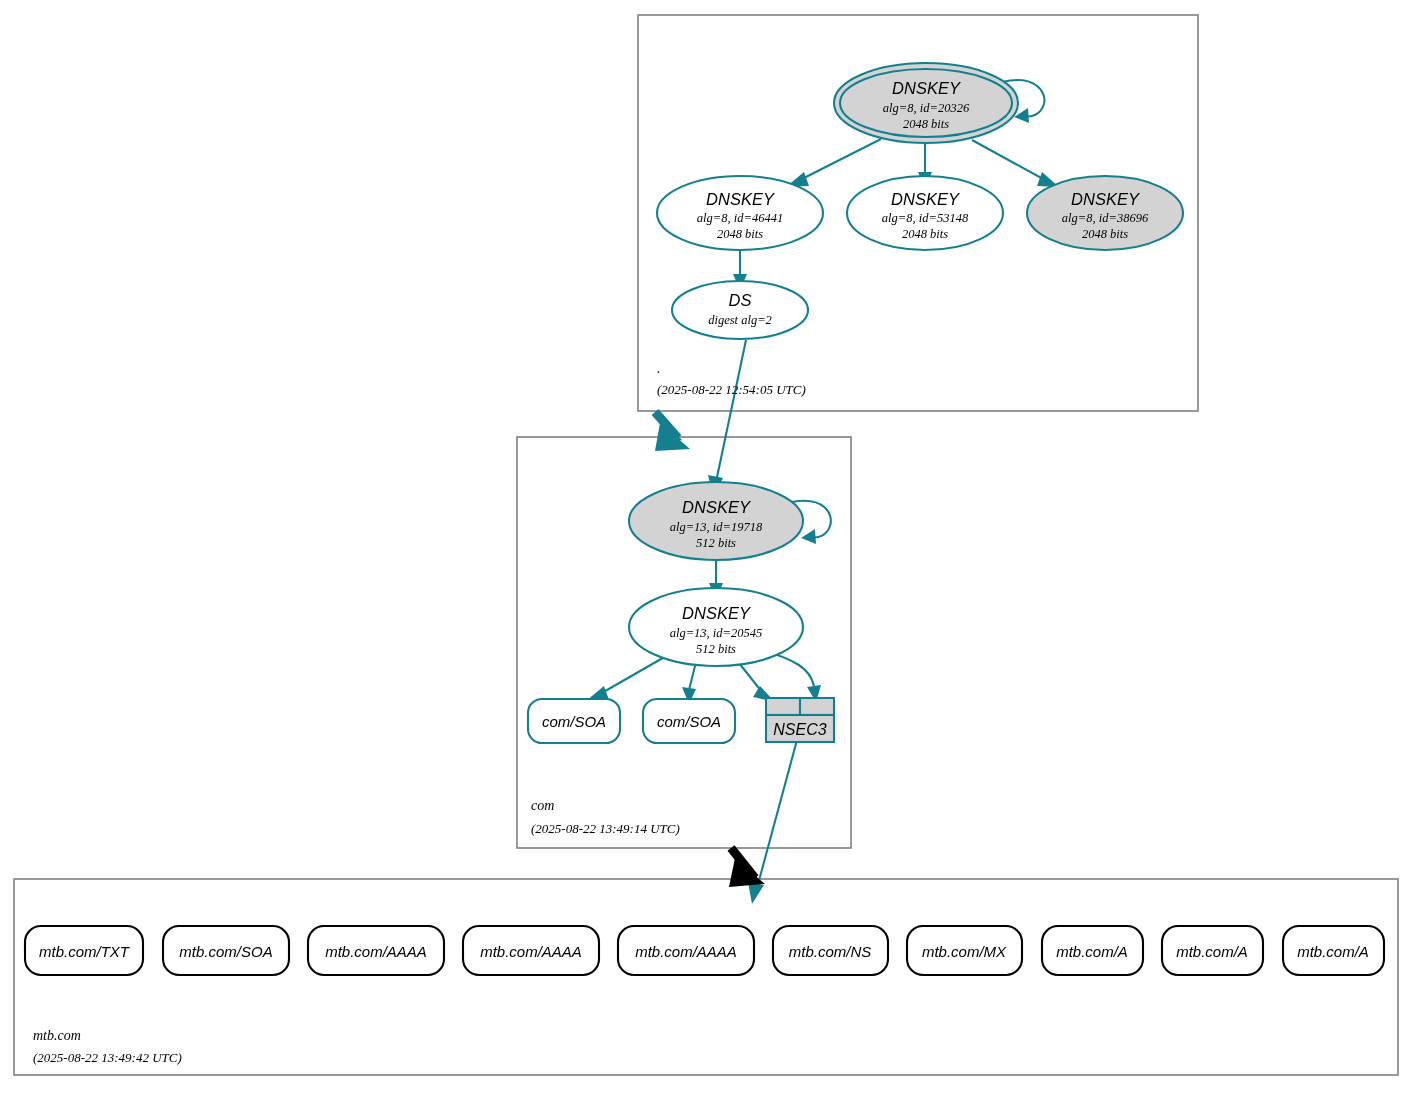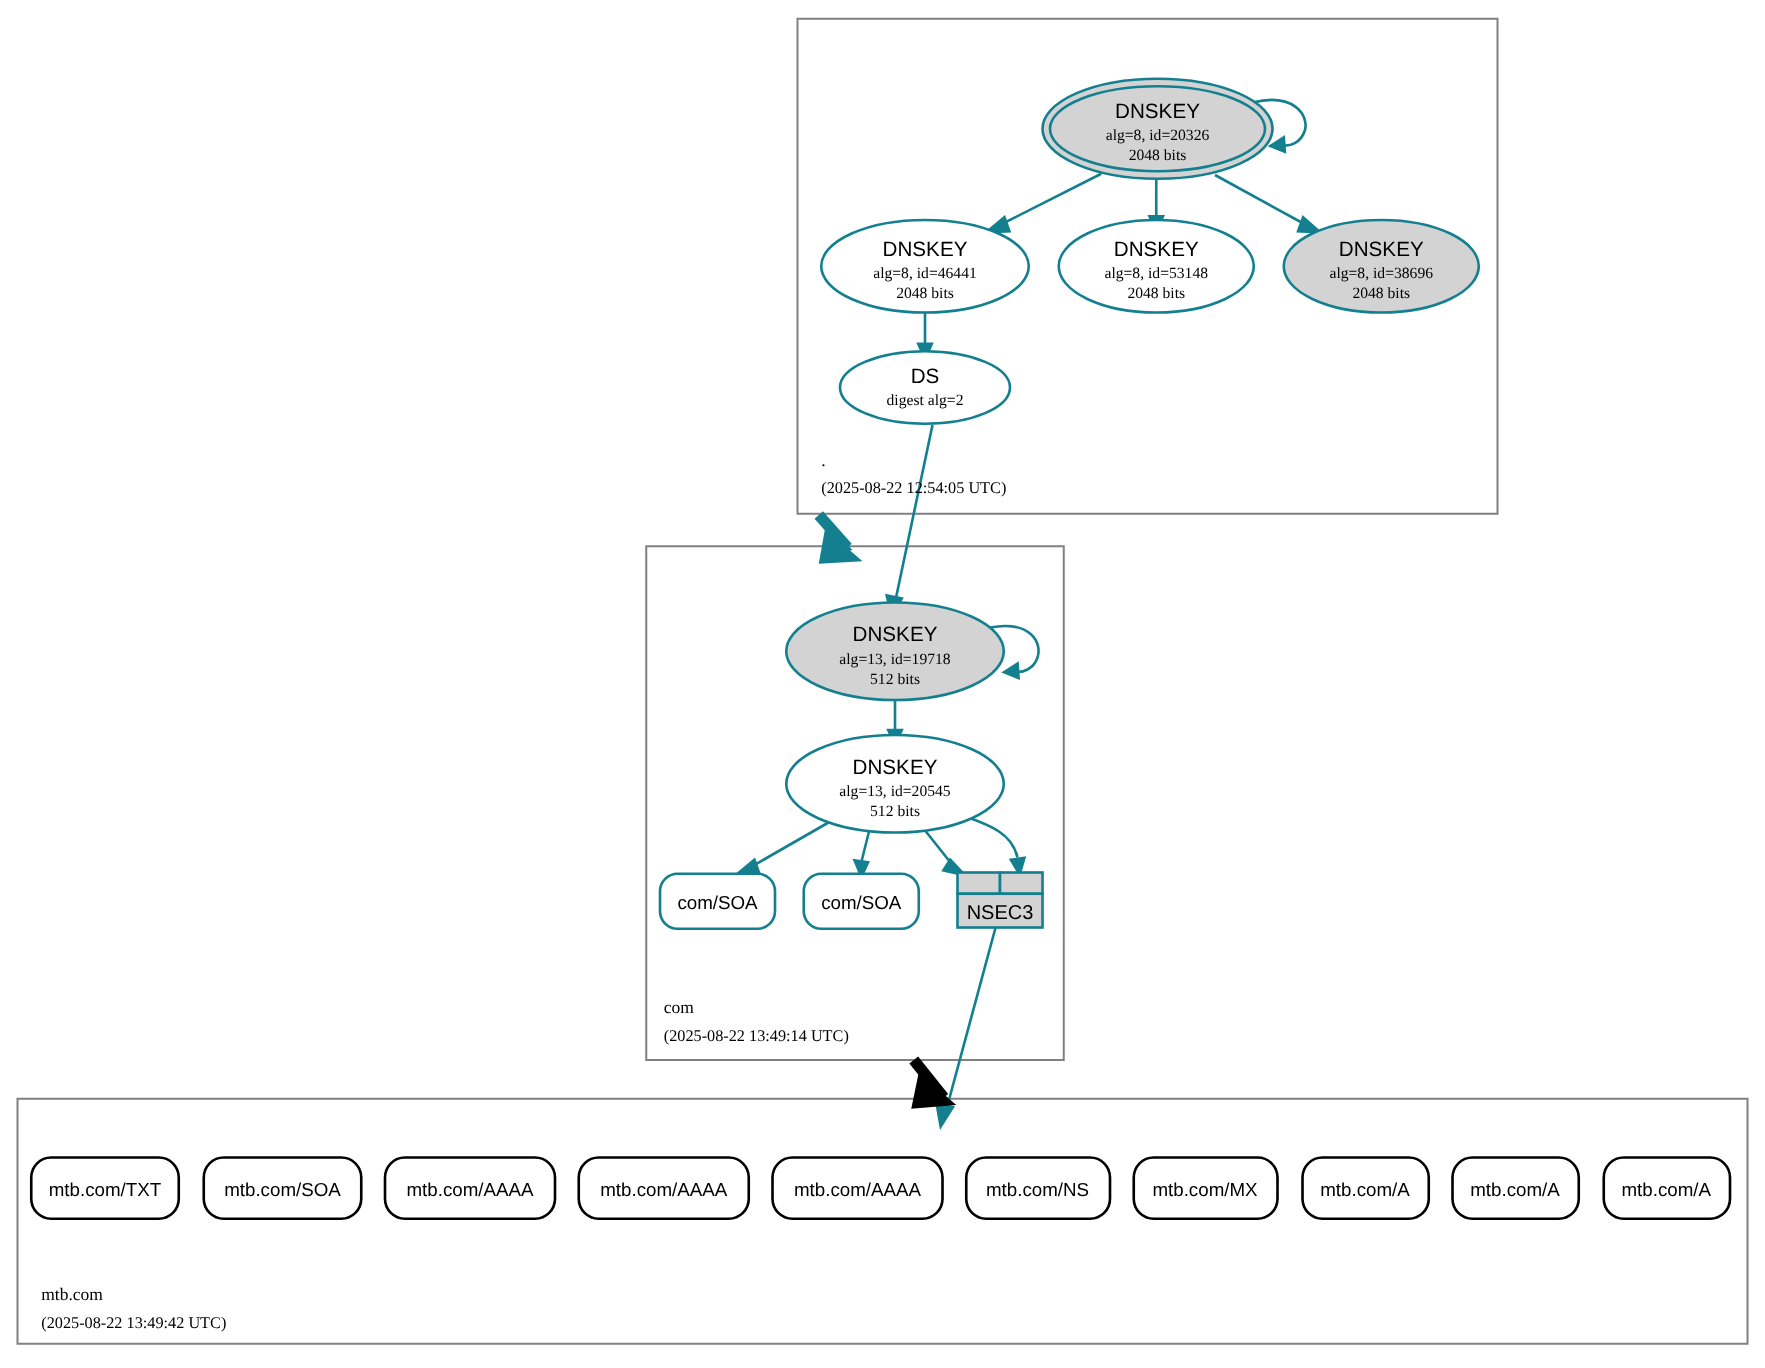--- a/index.html
+++ b/index.html
@@ -13,20 +13,21 @@
     height: 1094px;
     position: relative;
     overflow: hidden;
   }
   #stage {
     position: absolute;
     left: 0;
     top: 0;
     width: 1188px;
     height: 1094px;
+    font-style: italic;
   }
   svg#graph {
     position: absolute;
     left: 0;
     top: 0;
     width: 1412px;
     height: 1094px;
     display: block;
   }
   .zone-box {

